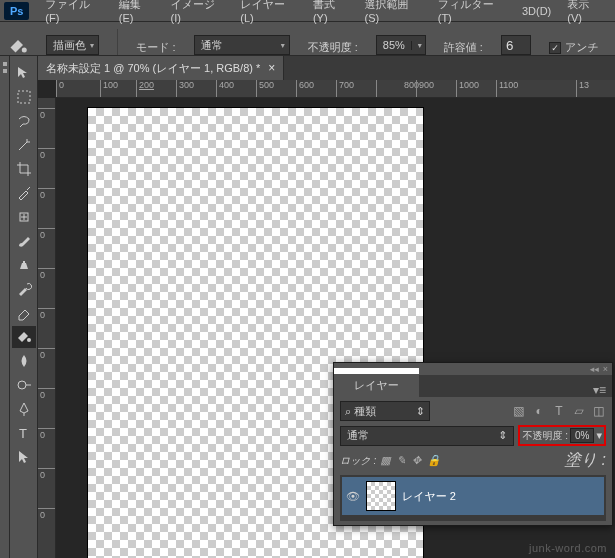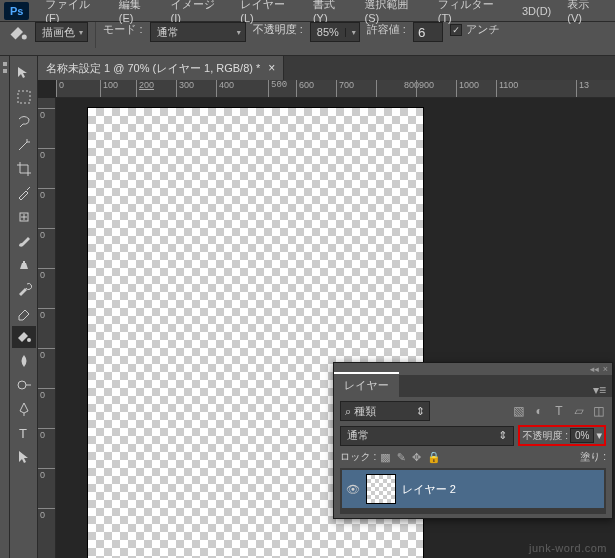--- a/index.html
+++ b/index.html
@@ -1,20 +1,20 @@
 <!DOCTYPE html>
 <html><head>
 <meta charset="utf-8">
 <style>
 * { margin:0; padding:0; box-sizing:border-box; font-family:"Hiragino Sans","Meiryo",sans-serif; }
 body { background:#535353; color:#d0d0d0; font-size:11px; overflow:hidden; width:615px; height:558px; position:relative; }
 .menubar { height:22px; background:#535353; display:flex; align-items:center; padding:0 4px; gap:0; border-bottom:1px solid #2a2a2a; }
 .ps-logo { width:26px; height:18px; background:#001a33; color:#4fa8ff; font-weight:bold; font-size:11px; display:flex; align-items:center; justify-content:center; border-radius:2px; margin-right:8px; }
 .menu-item { padding:3px 8px; cursor:pointer; }
-.optbar { height:34px; background:#535353; display:flex; align-items:flex-start; padding:0 8px; gap:7px; border-bottom:1px solid #2a2a2a; }
+.optbar { height:34px; background:#535353; display:flex; align-items:flex-end; padding:0 8px; gap:18px; border-bottom:1px solid #2a2a2a; }
 .tool-preview { width:20px; height:20px; display:flex; align-items:center; justify-content:center; }
 .dropdown { background:#3a3a3a; border:1px solid #222; height:20px; display:flex; align-items:center; padding:0 4px 0 6px; gap:4px; cursor:pointer; }
 .dropdown .dd-arrow { font-size:8px; color:#aaa; }
 .divider { width:1px; height:26px; background:#404040; }
 .optlabel { font-size:11px; }
 .num-input { background:#3a3a3a; border:1px solid #222; height:20px; display:flex; align-items:center; }
 .num-input span { padding:0 6px; }
 .num-input .nib { width:14px; text-align:center; border-left:1px solid #222; font-size:8px; color:#aaa; cursor:pointer; }
 .text-input { background:#3a3a3a; border:1px solid #222; height:20px; width:30px; padding:0 4px; color:#ddd; }
 .checkbox { display:flex; align-items:center; gap:4px; }
@@ -43,35 +43,35 @@
     linear-gradient(45deg,transparent 75%,#ccc 75%),
     linear-gradient(-45deg,transparent 75%,#ccc 75%);
   background-size:16px 16px;
   background-position:0 0,0 8px,8px -8px,-8px 0;
   background-color:#fff;
   box-shadow:0 0 0 1px #000;
 }
 .panel { position:absolute; right:2px; top:362px; width:280px; background:#535353; border:1px solid #1a1a1a; box-shadow:0 2px 8px rgba(0,0,0,.5); }
 .panel-header { height:12px; background:#535353; display:flex; justify-content:flex-end; align-items:center; padding:0 4px; gap:4px; font-size:9px; color:#999; }
 .panel-tabs { height:22px; background:#3a3a3a; display:flex; align-items:flex-end; }
-.panel-tab { background:#535353; padding:4px 10px; font-size:11px; border-top:2px solid #ffffff; }
+.panel-tab { background:#535353; padding:4px 20px; font-size:11px; border-top:6px solid #ffffff; }
 .panel-menu { margin-left:auto; padding:0 6px; cursor:pointer; color:#aaa; font-size:12px; }
 .panel-body { padding:4px 6px; display:flex; flex-direction:column; gap:4px; }
 .panel-row { display:flex; align-items:center; gap:4px; }
 .filter-dd { background:#3a3a3a; border:1px solid #222; height:20px; display:flex; align-items:center; padding:0 4px; flex:0 0 90px; cursor:pointer;}
 .filter-icons { display:flex; gap:6px; margin-left:auto; }
 .filter-icons span { width:14px; height:14px; display:flex; align-items:center; justify-content:center; cursor:pointer; font-size:12px; color:#aaa; }
 .blend-dd { background:#3a3a3a; border:1px solid #222; height:20px; display:flex; align-items:center; padding:0 6px; flex:1; cursor:pointer; justify-content:space-between;}
 .opacity-group { display:flex; align-items:center; border:2px solid #d00; padding:1px 2px; gap:2px; }
 .opacity-label { font-size:10px; white-space:nowrap; }
 .opacity-field { background:#3a3a3a; border:1px solid #222; padding:1px 4px; font-size:10px; }
-.lock-row { display:flex; align-items:center; font-size:10px;}
+.lock-row { display:flex; align-items:center; font-size:10px;font-style:italic;}
 .lock-icons { display:flex; gap:6px; }
 .lock-icons span { cursor:pointer; color:#aaa; font-size:11px;}
-.fill-group { margin-left:auto; display:flex; align-items:flex-start; gap:2px; font-size:10px; }
+.fill-group { margin-left:auto; display:flex; align-items:flex-start; gap:2px; font-size:16px; }
 .layer-list { background:#3a3a3a; min-height:46px; padding:2px; }
 .layer-item { display:flex; align-items:center; background:#4a6a8a; height:38px; padding:0 4px; gap:6px; }
 .eye { width:14px; cursor:pointer; }
 .thumb { width:30px; height:30px; background:#fff; border:1px solid #000;
   background-image:
     linear-gradient(45deg,#ccc 25%,transparent 25%),
     linear-gradient(-45deg,#ccc 25%,transparent 25%),
     linear-gradient(45deg,transparent 75%,#ccc 75%),
     linear-gradient(-45deg,transparent 75%,#ccc 75%);
   background-size:8px 8px;
@@ -230,21 +230,21 @@
         <span>名称未設定 1 @ 70% (レイヤー 1, RGB/8) *</span>
         <span class="close">×</span>
       </div>
     </div>
     <div class="ruler-h" id="rulerH">
         <div class="tick" style="left: 0px;">0</div>
         <div class="tick" style="left: 44px; text-align: center;">100</div>
         <div class="tick" style="left: 80px; text-decoration: underline;">200</div>
         <div class="tick" style="left: 120px; text-align: center;">300</div>
         <div class="tick" style="left: 160px;">400</div>
-        <div class="tick" style="left: 212px; font-family: Liberation Mono, monospace;">500</div>
+        <div class="tick" style="left: 200px;">500</div>
         <div class="tick" style="left: 240px;">600</div>
         <div class="tick" style="left: 280px;">700</div>
         <div class="tick" style="left: 320px; padding-left: 27px;">800</div>
         <div class="tick" style="left: 360px;">900</div>
         <div class="tick" style="left: 400px;">1000</div>
         <div class="tick" style="left: 440px;">1100</div>
         <div class="tick" style="left: 480px; margin-top: 48px;">1200</div>
         <div class="tick" style="left: 520px;">13</div>
       </div>
     <div class="canvas-wrap">

